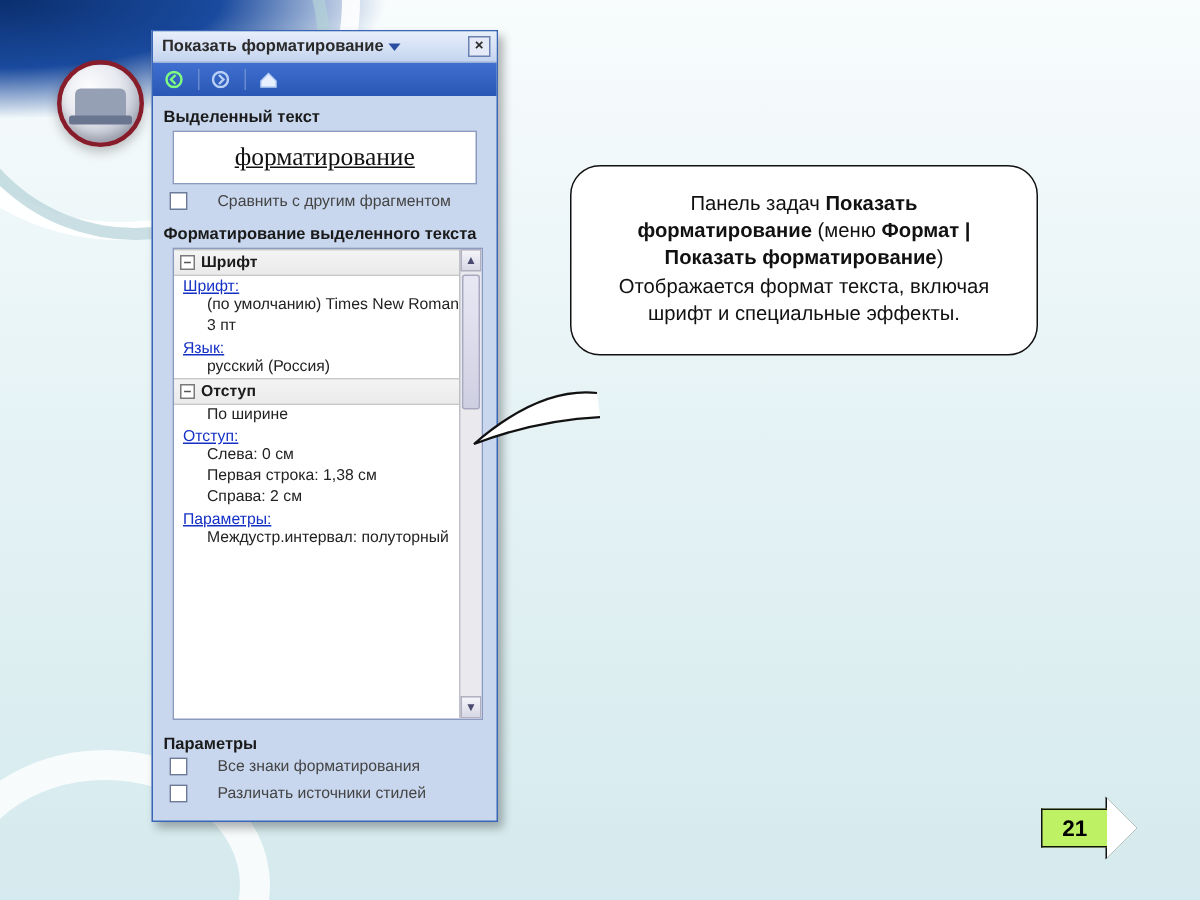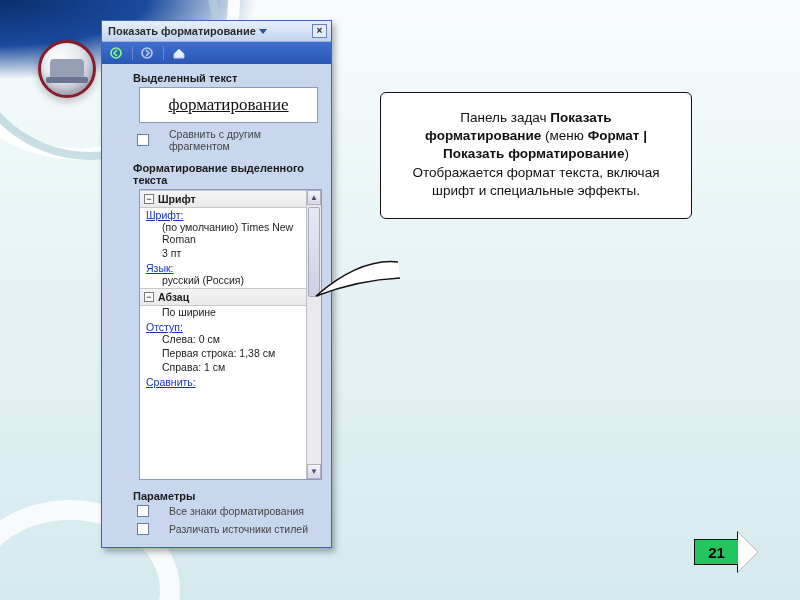--- a/index.html
+++ b/index.html
@@ -97,21 +97,21 @@
     color: #b8d0f5;
     cursor: pointer;
   }
   .nav-btn.active { color: #7fff7f; }
   .nav-sep { width: 1px; height: 14px; background: #6a8ad0; }
 
   .pane-body {
     flex: 1;
     padding: 4px 7px 6px 7px;
     overflow: hidden;
-    display: flex; flex-direction: column; margin-left: 24px;
+    display: flex; flex-direction: column;
   }
   .section-label {
     font-weight: bold;
     font-size: 11px;
     color: #1a1a1a;
     margin: 4px 0 3px 0;
   }
   .sample-box {
     background: #fff;
     border: 1px solid #8a9ac0;
@@ -185,25 +185,25 @@
   .sb-thumb {
     position: absolute; left: 1px; right: 1px; top: 2px; height: 90px;
     background: linear-gradient(#e8e8f4,#cfcfe2);
     border: 1px solid #a8a8c0; border-radius: 2px;
   }
   .scroll-inner { margin-right: 15px; }
 
   
   .callout {
     position: absolute;
-    top: 92px; left: 380px;
+    top: 110px; left: 380px;
     width: 312px;
     background: #fff;
     border: 1.5px solid #111;
-    border-radius: 6px;
+    border-radius: 20px;
     padding: 16px 20px 18px 20px;
     text-align: center;
     font-size: 13.5px;
     line-height: 1.35;
     color: #111;
     font-family: Arial, sans-serif;
   }
   .callout b { font-weight: bold; }
   .callout-tail {
     position: absolute;
@@ -212,21 +212,21 @@
   }
 
   
   .page-arrow {
     position: absolute;
     bottom: 28px; right: 42px;
     display: flex; align-items: center;
   }
   .arrow-body {
     width: 44px; height: 26px;
-    background: #22c55e;
+    background: #bef264;
     border: 1.5px solid #111;
     border-right: none;
     display: flex; align-items: center; justify-content: center;
     font-weight: bold; font-size: 15px;
     font-family: Arial, sans-serif;
   }
   .arrow-head {
     width: 0; height: 0;
     border-top: 20px solid transparent;
     border-bottom: 20px solid transparent;
@@ -300,28 +300,29 @@
           <span>Шрифт</span>
         </div>
         <a class="prop-link">Шрифт:</a>
         <div class="prop-val"><span>(по умолчанию) Times New Roman</span></div>
         <div class="prop-val">3 пт</div>
         <a class="prop-link">Язык:</a>
         <div class="prop-val">русский (Россия)</div>
 
         <div class="group-head">
           <span class="collapse-box">−</span>
-          <span>Абзац</span>
+          <span>Отступ</span>
         </div>
         <div class="prop-val">По ширине</div>
         <a class="prop-link">Отступ:</a>
         <div class="prop-val">Слева:  0 см</div>
         <div class="prop-val">Первая строка:  1,38 см</div>
-        <div class="prop-val">Справа:  1 см</div>
-        <a class="prop-link">Сравнить:</a>
+        <div class="prop-val">Справа:  2 см</div>
+        <a class="prop-link">Параметры:</a>
+        <div class="prop-val">Междустр.интервал:  полуторный</div>
       </div>
       <div class="scrollbar">
         <div class="sb-btn">▲</div>
         <div class="sb-track">
             <div class="sb-thumb"></div>
           </div>
         <div class="sb-btn">▼</div>
       </div>
     </div>
 

